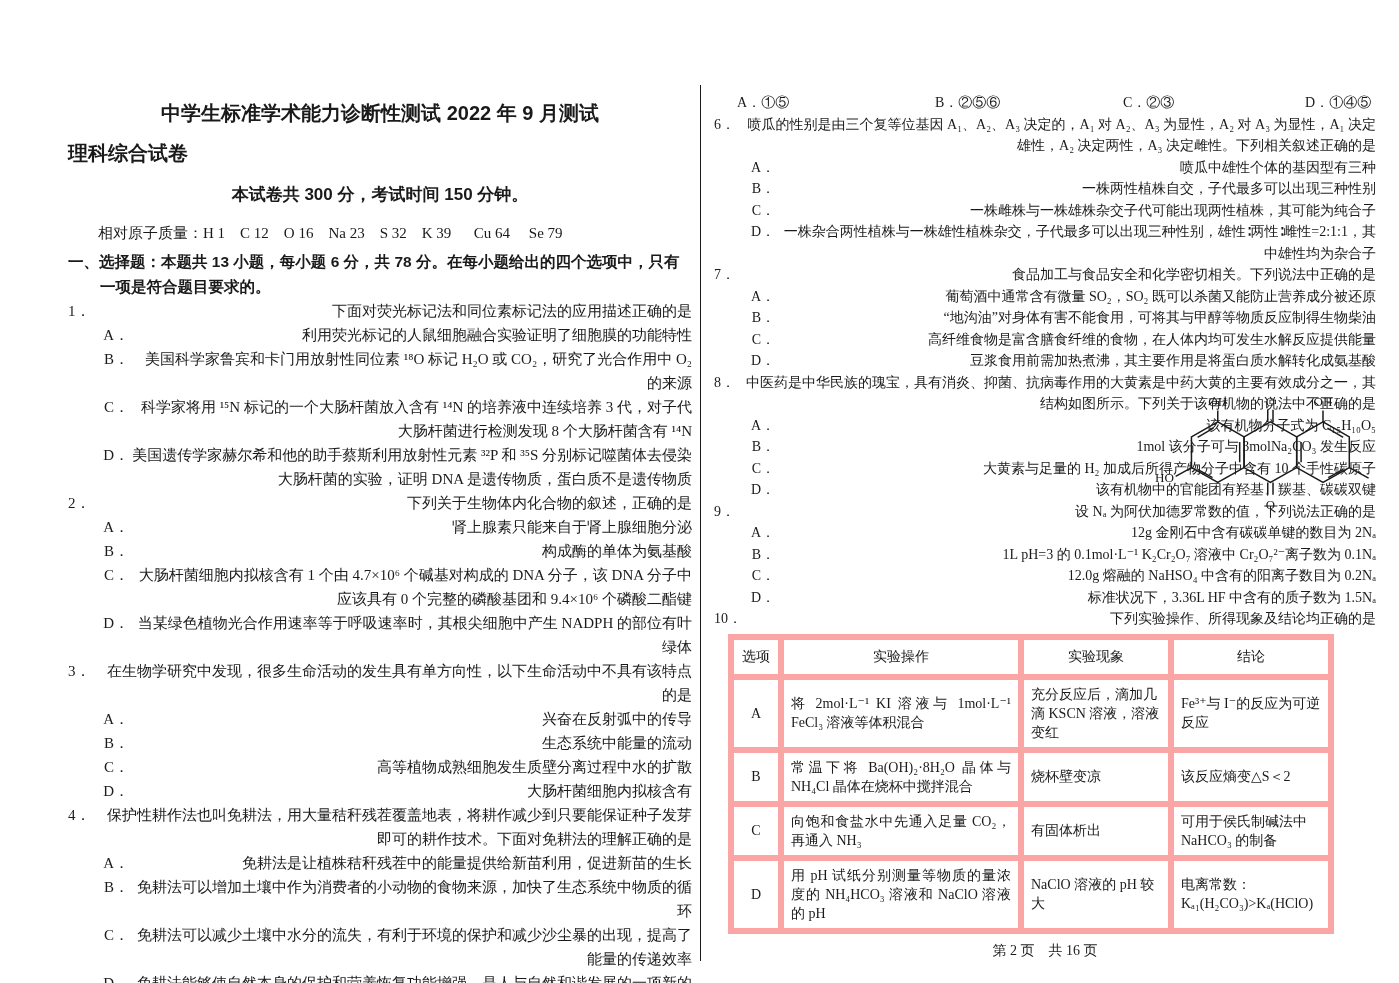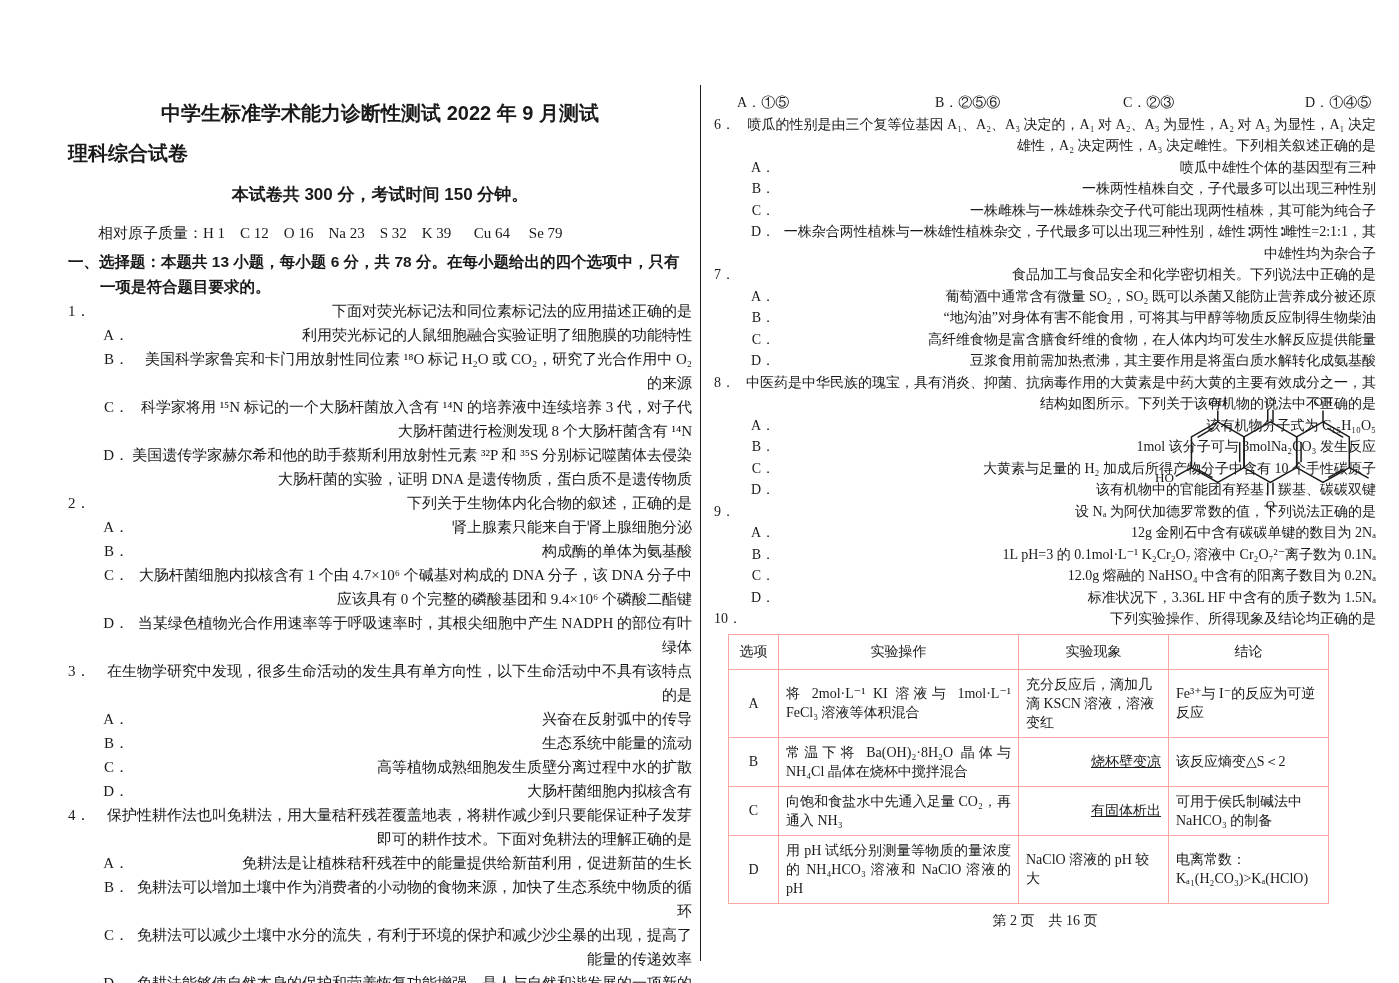--- a/index.html
+++ b/index.html
@@ -28,29 +28,29 @@
   .footer{text-align:center;margin-top:6px;white-space:pre-wrap;}
   .answers-row{display:flex;padding-left:23px;gap:40px;}
   .answers-row .ans{display:inline-block;}
   .answers-row .ans:nth-child(1){width:158px;}
   .answers-row .ans:nth-child(2){width:148px;}
   .answers-row .ans:nth-child(3){width:142px;}
   .q8wrap{position:relative;}
   .struct{position:absolute;right:-4px;top:20px;}
   .struct text{font-family:"Liberation Serif","DejaVu Serif",serif;}
   table.exp{border-collapse:collapse;margin:4px 0 0 14px;table-layout:fixed;width:600px;font-size:14px;line-height:19px;}
-  table.exp td,table.exp th{border:1px solid #fca5a5;padding:5px 7px;vertical-align:middle;font-weight:normal;}
+  table.exp td,table.exp th{border:6px solid #fca5a5;padding:5px 7px;vertical-align:middle;font-weight:normal;}
   table.exp col.c-opt{width:50px;}
   table.exp col.c-op{width:240px;}
   table.exp col.c-ph{width:150px;}
   table.exp col.c-cl{width:160px;}
   table.exp th{text-align:center;height:24px;}
   td.cell-opt{text-align:center;}
   td.cell-op{text-align:justify;margin-top:25px;}
-  td.cell-ph.center{text-align:right;text-decoration:underline;}
+  td.cell-ph.center{text-align:left;}
   td.cell-cl{white-space:pre-line;}
 </style>
 </head>
 <body>
 
 <div class="divider"></div>
 
 <div class="col col-left">
   <div class="title heading-font">中学生标准学术能力诊断性测试 2022 年 9 月测试</div>
   <div class="subtitle heading-font">理科综合试卷</div>

